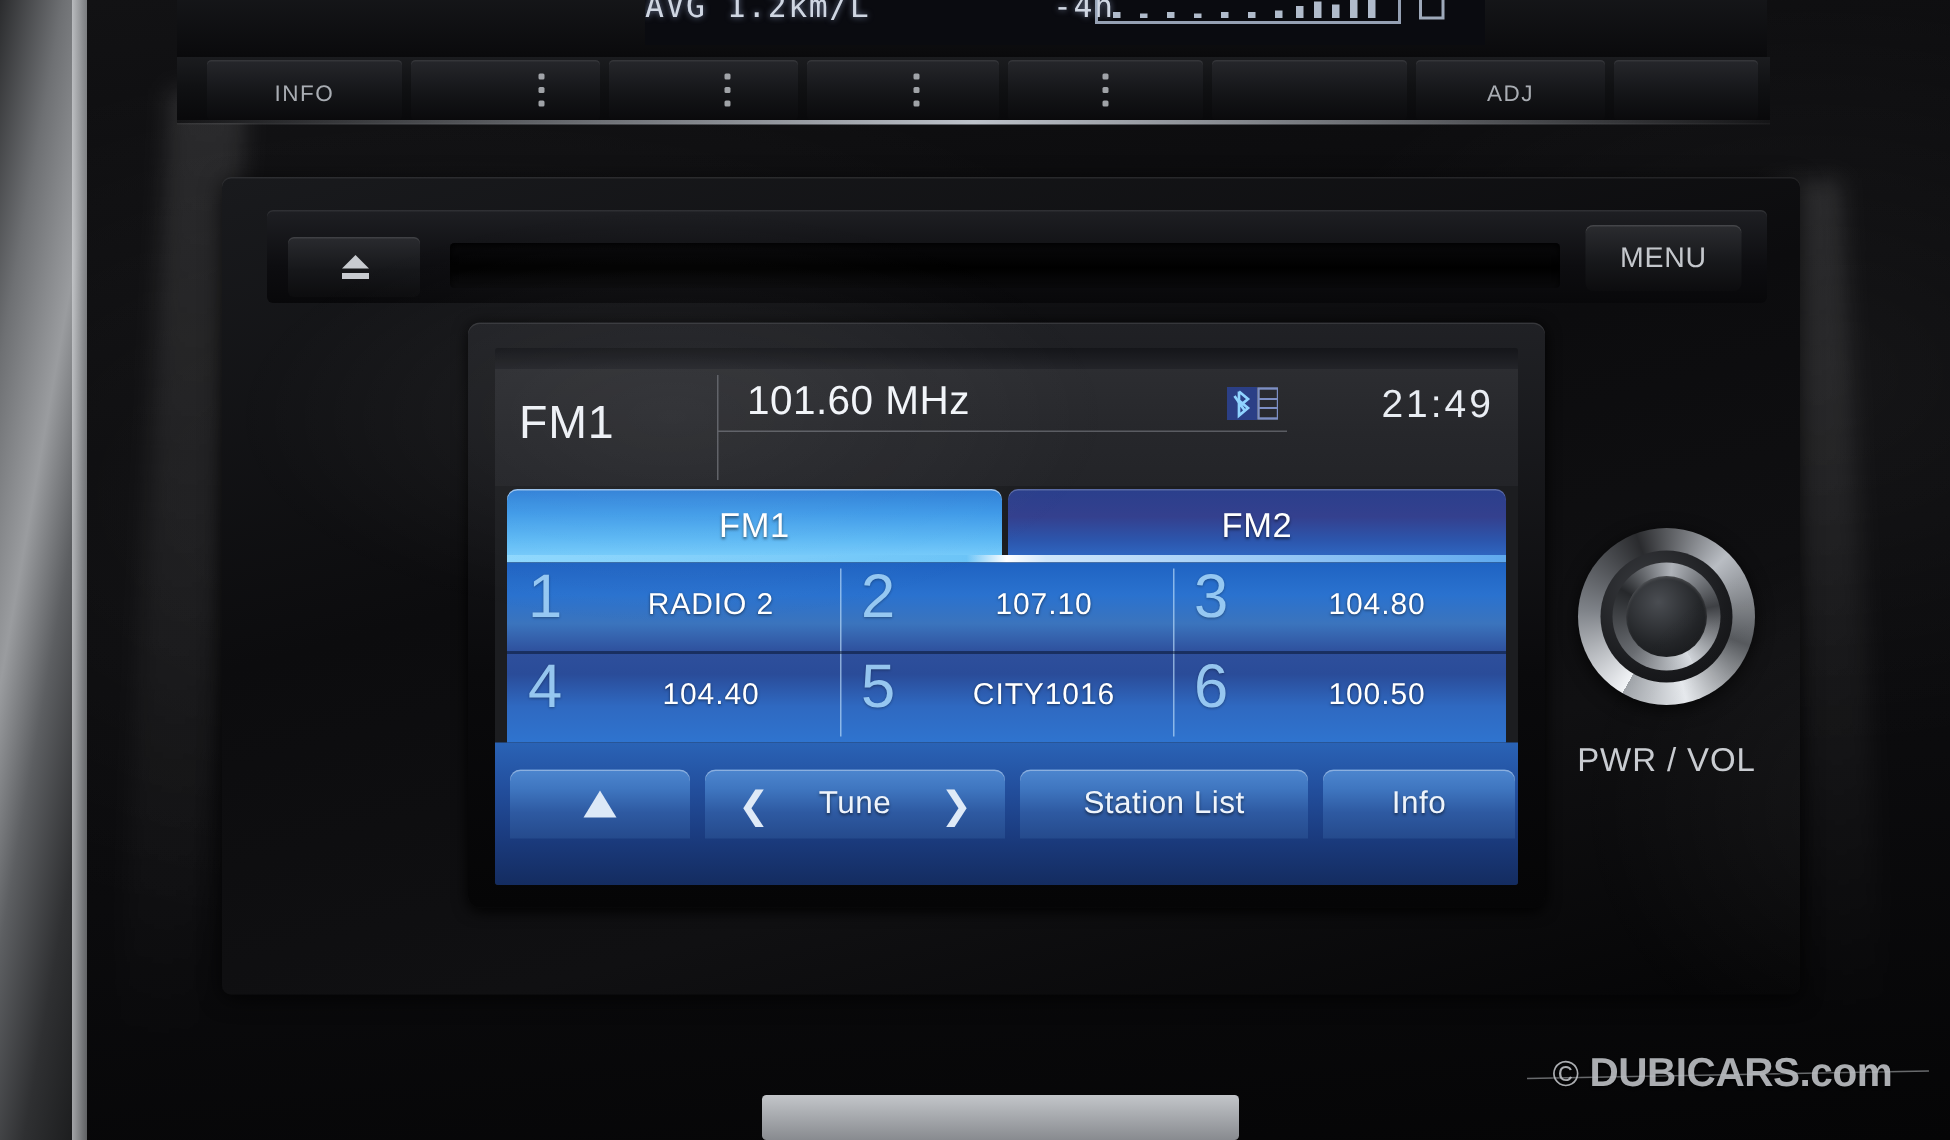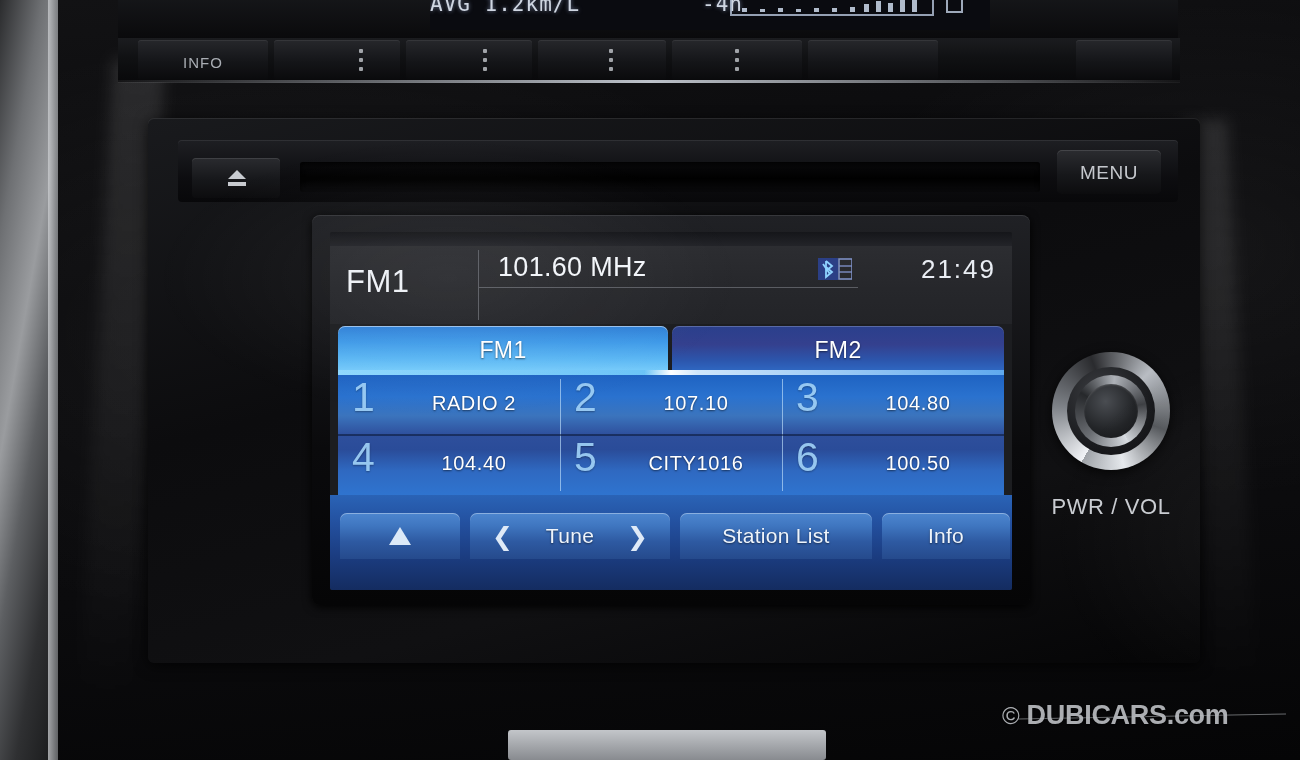--- a/index.html
+++ b/index.html
@@ -155,21 +155,21 @@
   .knob-label{position:absolute;left:1040px;top:494px;width:142px;text-align:center;
     color:#c9ccd1;font-size:22px;letter-spacing:.6px;}
   .badge-tri{position:absolute;left:10px;top:4px;width:36px;height:28px;}
   .badge-t1{position:absolute;left:54px;top:0px;color:#1b1c1e;font-size:29px;font-weight:bold;letter-spacing:-.5px;
     -webkit-text-stroke:0px;}
   .badge-strip{position:absolute;left:508px;top:730px;width:318px;height:30px;
     background:linear-gradient(180deg,rgba(205,208,212,.95),rgba(150,153,158,.9));border-radius:3px;}
   .badge-dark{position:absolute;left:514px;top:734px;width:306px;height:26px;background:#202123;}
 
   
-  .wm{position:absolute;left:1002px;top:700px;color:#b9bcc0;font-size:27px;
+  .wm{position:absolute;left:1035px;top:700px;color:#b9bcc0;font-size:27px;
     font-weight:bold;letter-spacing:-.3px;opacity:.92;text-shadow:0 1px 2px rgba(0,0,0,.6);}
   .wm .c{font-weight:normal;font-size:24px;}
   .wm .com{font-weight:bold;}
   .wm-line{position:absolute;left:1018px;top:716px;width:268px;height:1px;
     background:rgba(225,228,232,.45);transform:rotate(-1.1deg);}
 </style>
 </head>
 <body>
 
 <div id="photo">
@@ -227,20 +227,23 @@
         <i></i>
         <i></i>
       </div>
     <div class="hbtn" style="left:554px;width:130px;"></div>
     <div class="dots" style="left:616px;">
         <i></i>
         <i></i>
         <i></i>
       </div>
     <div class="hbtn" style="left:690px;width:130px;"></div>
+    <div class="hbtn" style="left:826px;width:126px;">
+      <div class="hbtn-label">ADJ</div>
+    </div>
     <div class="hbtn" style="left:958px;width:96px;"></div>
   </div>
   <div class="chrome-line"></div>
 
   <div class="unit"></div>
 
   <div class="slotbar"></div>
   <div class="eject">
     <svg width="22" height="20" viewBox="0 0 22 20">
       <polygon points="11,2 20,11 2,11" fill="#c8cbd0"></polygon>

